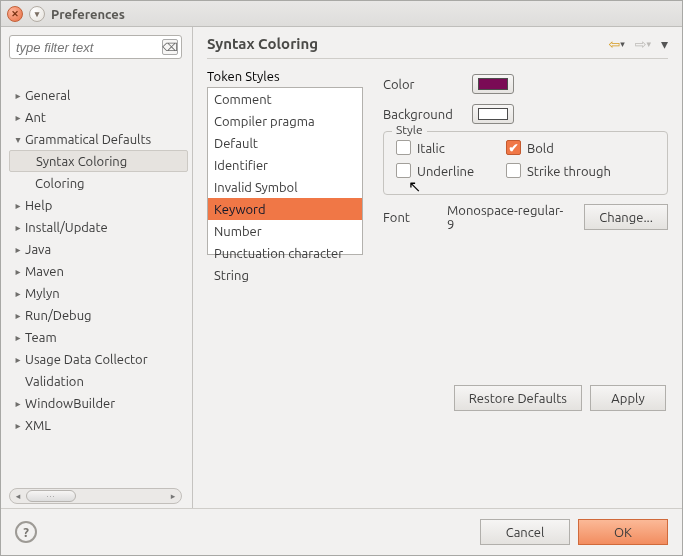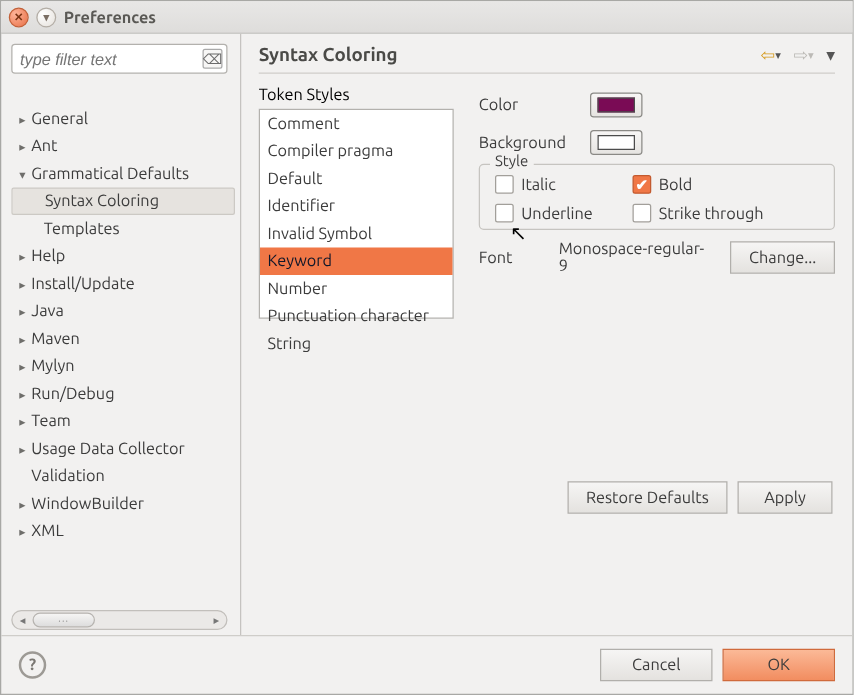--- a/index.html
+++ b/index.html
@@ -167,21 +167,21 @@
     width:42px;height:20px;
     border:1px solid #8a8985;
     background:linear-gradient(#f7f6f5,#e6e4e1);
     display:flex;align-items:center;justify-content:center;
     border-radius:3px;
   }
   .swatch-inner{ width:30px;height:12px;border:1px solid #4c4c4c; }
   .style-fs {
     border:1px solid #c6c4c0;
     border-radius:4px;
-    padding:8px 12px 5px 12px;
+    padding:8px 12px 16px 12px;
     margin-top:2px;
     position:relative;
   }
   .style-fs .legend {
     position:absolute; top:-9px; left:8px;
     background:#f2f1f0;
     padding:0 4px;
     font-size:12px;
   }
   .check-grid {
@@ -268,21 +268,21 @@
             <span>Ant</span>
           </div>
           <div class="tree-row">
             <span class="arrow">▾</span>
             <span>Grammatical Defaults</span>
           </div>
           <div class="tree-row child selected">
             <span>Syntax Coloring</span>
           </div>
           <div class="tree-row child">
-            <span>Templates</span>
+            <span>Coloring</span>
           </div>
           <div class="tree-row">
             <span class="arrow">▸</span>
             <span>Help</span>
           </div>
           <div class="tree-row">
             <span class="arrow">▸</span>
             <span>Install/Update</span>
           </div>
           <div class="tree-row">

